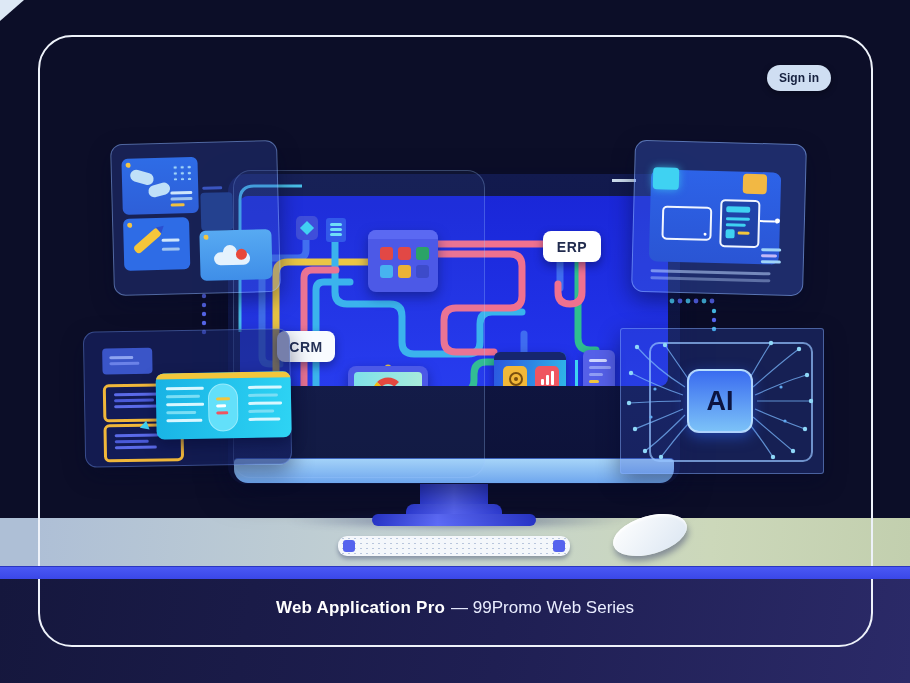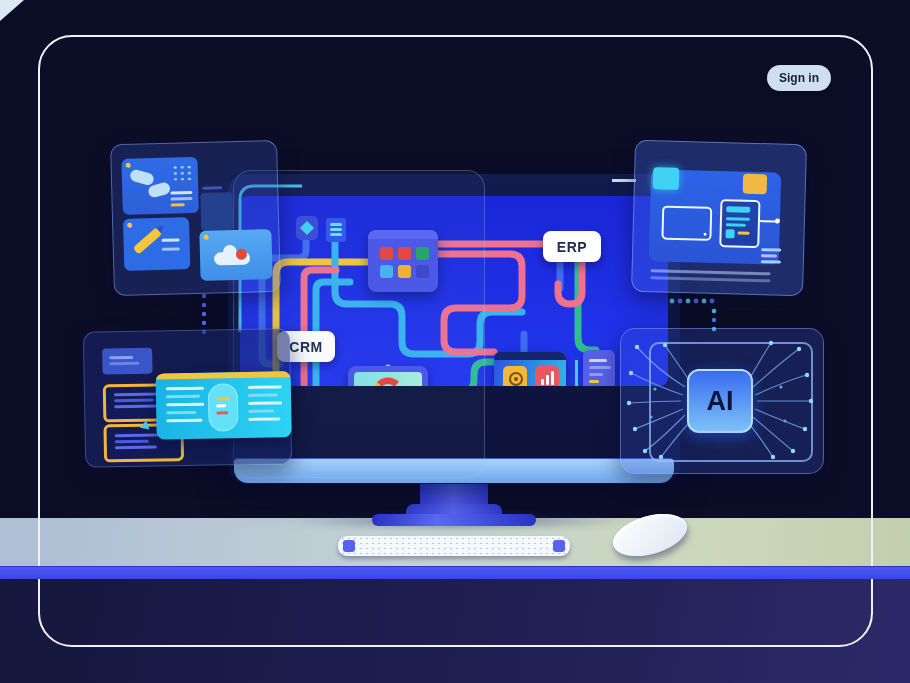--- a/index.html
+++ b/index.html
@@ -57,21 +57,21 @@
 
   
   .glass{border-radius:12px;z-index:7;box-shadow:0 8px 22px rgba(4,8,40,.45);}
   .lt{left:112px;top:142px;width:165px;height:150px;background:rgba(52,80,190,.30);
       border:1.5px solid rgba(150,190,255,.45);transform:rotate(-1.5deg);}
   .lb{left:84px;top:330px;width:205px;height:134px;background:rgba(24,38,110,.58);
       border:1.5px solid rgba(130,170,255,.35);transform:rotate(-1deg);}
   .rt{left:633px;top:142px;width:170px;height:150px;background:rgba(60,95,215,.38);
       border:1.5px solid rgba(150,190,255,.5);transform:rotate(1.5deg);}
   .rb{left:620px;top:328px;width:202px;height:144px;background:rgba(50,80,200,.28);
-      border:1.5px solid rgba(140,180,255,.45);border-radius:15px;}
+      border:1.5px solid rgba(140,180,255,.45);border-radius:3px;}
 
   
   .cardA{left:10px;top:14px;width:76px;height:56px;border-radius:6px;background:linear-gradient(#2e6ce6,#2e5fd8);}
   .cardB{left:10px;top:74px;width:66px;height:52px;border-radius:6px;background:#2e6ce6;}
   .cardC{left:86px;top:88px;width:72px;height:50px;border-radius:6px;background:linear-gradient(#57aaf2,#3f8ee8);}
   .darkcard{left:88px;top:50px;width:32px;height:38px;border-radius:4px;background:#24418f;}
   .ydot{width:5px;height:5px;border-radius:50%;background:#f5c542;left:4px;top:4px;}
   .blob{background:#bfe0f8;border-radius:7px;}
   .mini-grid{left:50px;top:7px;width:22px;height:16px;
     background-image:radial-gradient(#9fd4f8 1.6px,transparent 1.8px);background-size:7px 6px;}
@@ -381,14 +381,17 @@
     <div class="abs ai-chip">AI</div>
   </div>
 
   <div class="abs keyboard"></div>
   <div class="abs mouse"></div>
 
   <div class="abs signin">
     <span>Sign in</span>
   </div>
 
+  <div class="abs caption">
+    <b>Web Application Pro</b><span class="rest">— 99Promo Web Series</span>
+  </div>
 
 </div>
 
 </body></html>

